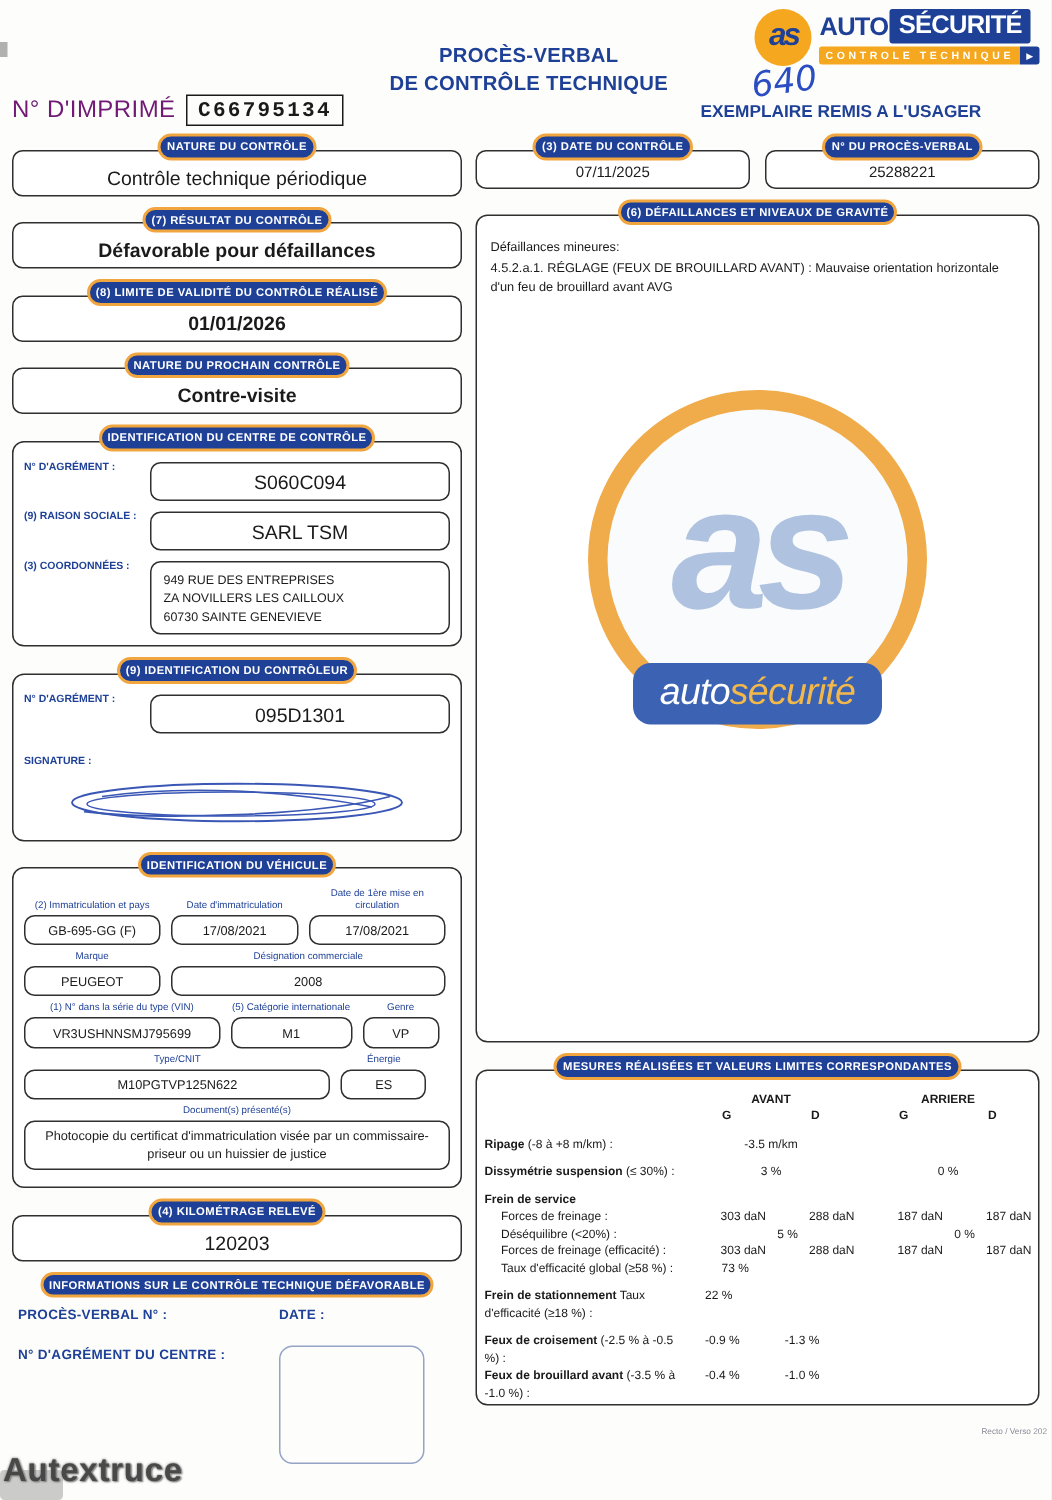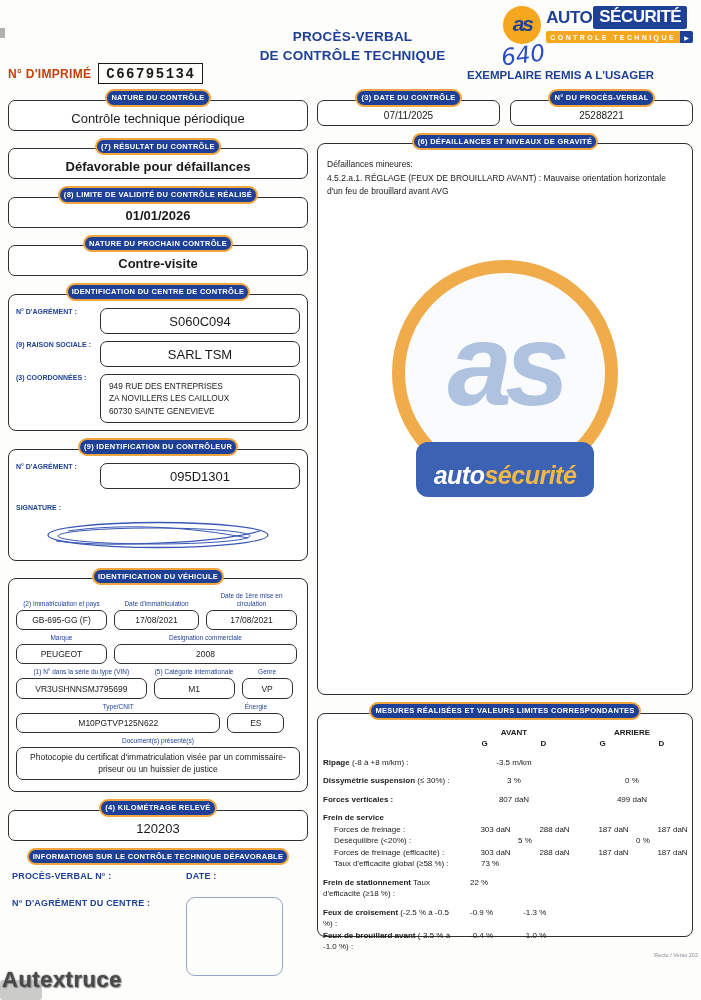--- a/index.html
+++ b/index.html
@@ -4,21 +4,21 @@
 <style>
   *{margin:0;padding:0;box-sizing:border-box}
   html,body{background:#e9e9e9}
   body{font-family:"Liberation Sans",sans-serif;color:#1a1a1a}
   .page{position:relative;width:701px;height:1000px;margin:0 auto;background:#fdfdfb;overflow:hidden}
 
   
   .hdr{display:flex;padding:6px 8px 0;height:86px}
   .hdr-left{width:236px;flex:none;display:flex;align-items:flex-end;padding-bottom:2px}
   .imprint{display:flex;align-items:center}
-  .imprint-label{font-size:12px;font-weight:bold;color:#c2410c;letter-spacing:.3px;white-space:nowrap}
+  .imprint-label{font-size:16px;font-weight:normal;color:#701a75;letter-spacing:.3px;white-space:nowrap}
   .imprint-num{margin-left:7px;border:1.6px solid #1a1a1a;padding:2px 7px 1px;font-family:"Liberation Mono",monospace;font-size:14px;font-weight:bold;letter-spacing:1.5px}
   .hdr-center{flex:1;text-align:center;padding-top:22px}
   .doc-title{font-size:13.5px;font-weight:bold;color:#1e4096;line-height:1.4;letter-spacing:.2px}
   .hdr-right{width:232px;flex:none;position:relative}
   .brand-logo{display:flex;gap:5px;justify-content:flex-end;align-items:flex-start}
   .logo-circle{width:38px;height:38px;border-radius:50%;background:#f5a81f;color:#1e4096;display:flex;align-items:center;justify-content:center;font-weight:bold;font-style:italic;font-size:21px;letter-spacing:-2px;padding-bottom:3px}
   .logo-text{display:flex;flex-direction:column;align-items:stretch}
   .logo-row1{display:flex;align-items:center}
   .logo-auto{color:#1e4096;font-weight:bold;font-size:17px;letter-spacing:-.5px}
   .logo-securite{background:#1e4096;color:#fff;font-weight:bold;font-size:17px;letter-spacing:-.5px;padding:1px 6px 2px;border-radius:2px;margin-left:1px}
@@ -72,21 +72,21 @@
   
   .rtop{display:flex;gap:10px}
   .rtop .sec{flex:1}
   .rtop .vbox{font-size:10px;padding-top:9px}
   .defbox{height:552px;padding:15px 9px 8px;text-align:left}
   .def-intro{font-size:8.5px;margin-bottom:3px}
   .defect-item{font-size:8.5px;line-height:1.5;margin-bottom:2px;max-width:362px}
 
   .watermark{position:absolute;left:50%;top:116px;transform:translateX(-50%);display:flex;flex-direction:column;align-items:center;opacity:.93}
   .wm-circle{width:226px;height:226px;border:13px solid #efa63e;border-radius:50%;background:#fafbfd;display:flex;align-items:center;justify-content:center;font-weight:bold;font-style:italic;font-size:116px;color:#a9bfde;letter-spacing:-7px;padding-bottom:16px}
-  .wm-banner{margin-top:-44px;background:#2d57ae;border-radius:12px;padding:19px 18px 7px;font-size:25px;font-weight:bold;font-style:italic;letter-spacing:-.5px;z-index:1;white-space:nowrap}
+  .wm-banner{margin-top:-44px;background:#2d57ae;border-radius:12px;padding:5px 18px 7px;font-size:25px;font-weight:normal;font-style:italic;letter-spacing:-.5px;z-index:1;white-space:nowrap}
   .wm-auto{color:#fff}
   .wm-securite{color:#f2b43d}
 
   
   .mesbox{height:224px;padding:13px 5px 5px;text-align:left}
   .mrow{display:flex;align-items:baseline;font-size:8px;line-height:11.5px}
   .mrow.gap{margin-top:7px}
   .mhead{font-weight:bold}
   .mhead2{font-weight:bold;margin-bottom:4px}
   .mlabel{flex:none;width:132px}
@@ -325,25 +325,20 @@
                 <span class="mlabel"><b>Ripage</b> (-8 à +8 m/km) :</span>
                 <span class="mcell span2">-3.5 m/km</span>
                 <span class="mcell span2"></span>
               </div>
               <div class="mrow gap">
                 <span class="mlabel"><b>Dissymétrie suspension</b> (≤ 30%) :</span>
                 <span class="mcell span2">3 %</span>
                 <span class="mcell span2">0 %</span>
               </div>
               <div class="mrow gap">
-                <span class="mlabel"><b>Forces verticales :</b></span>
-                <span class="mcell span2">807 daN</span>
-                <span class="mcell span2">499 daN</span>
-              </div>
-              <div class="mrow gap">
                 <span class="mlabel"><b>Frein de service</b></span>
               </div>
               <div class="mrow">
                 <span class="mlabel sub">Forces de freinage :</span>
                 <span class="mcell">303 daN</span>
                 <span class="mcell">288 daN</span>
                 <span class="mcell">187 daN</span>
                 <span class="mcell">187 daN</span>
               </div>
               <div class="mrow">

